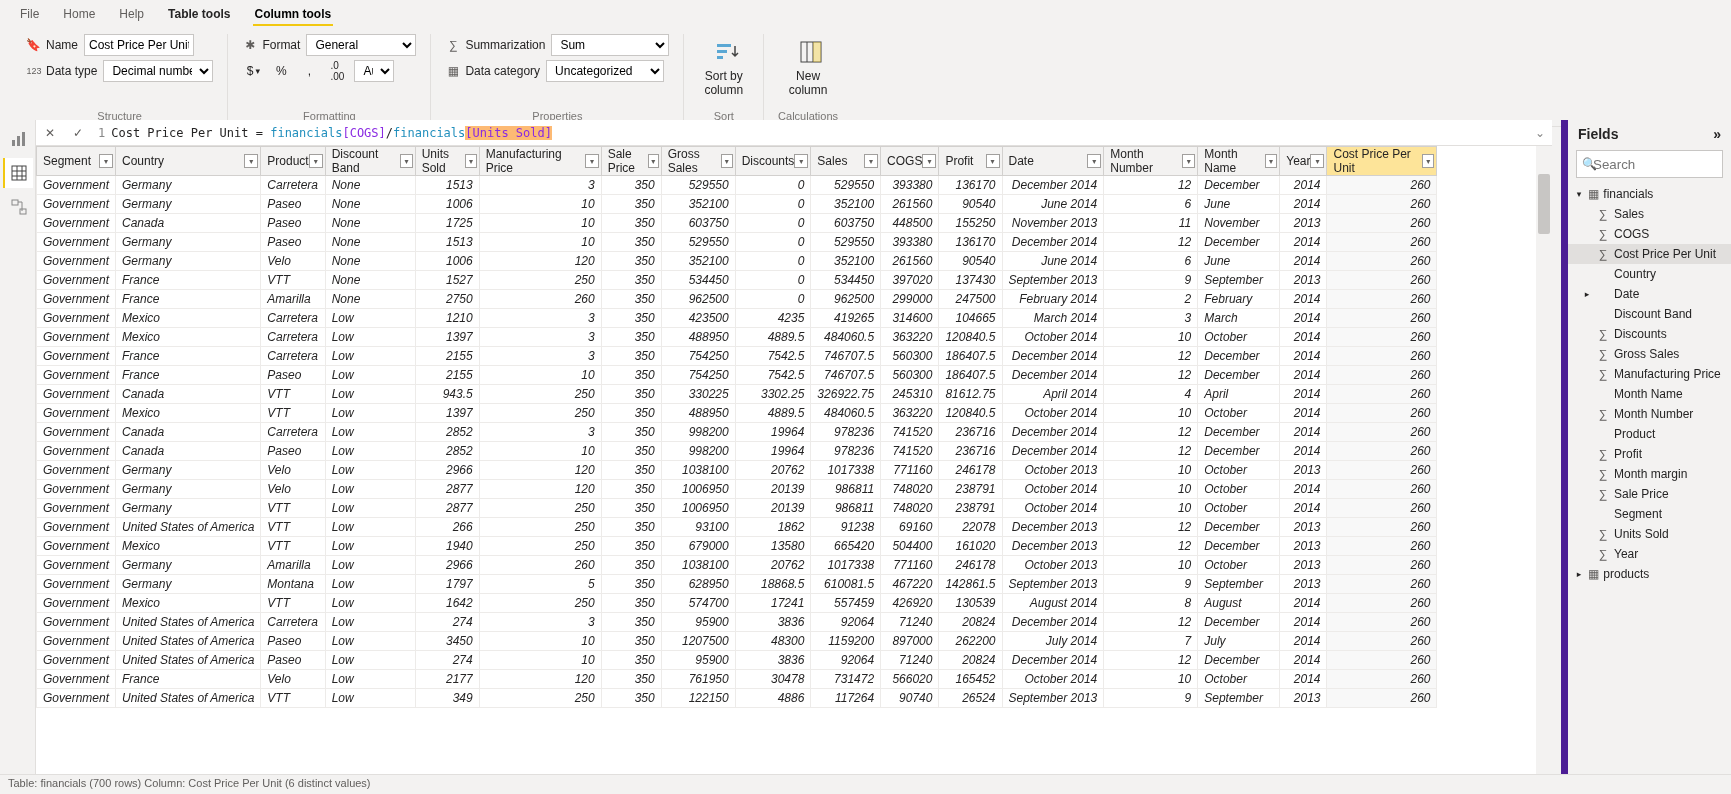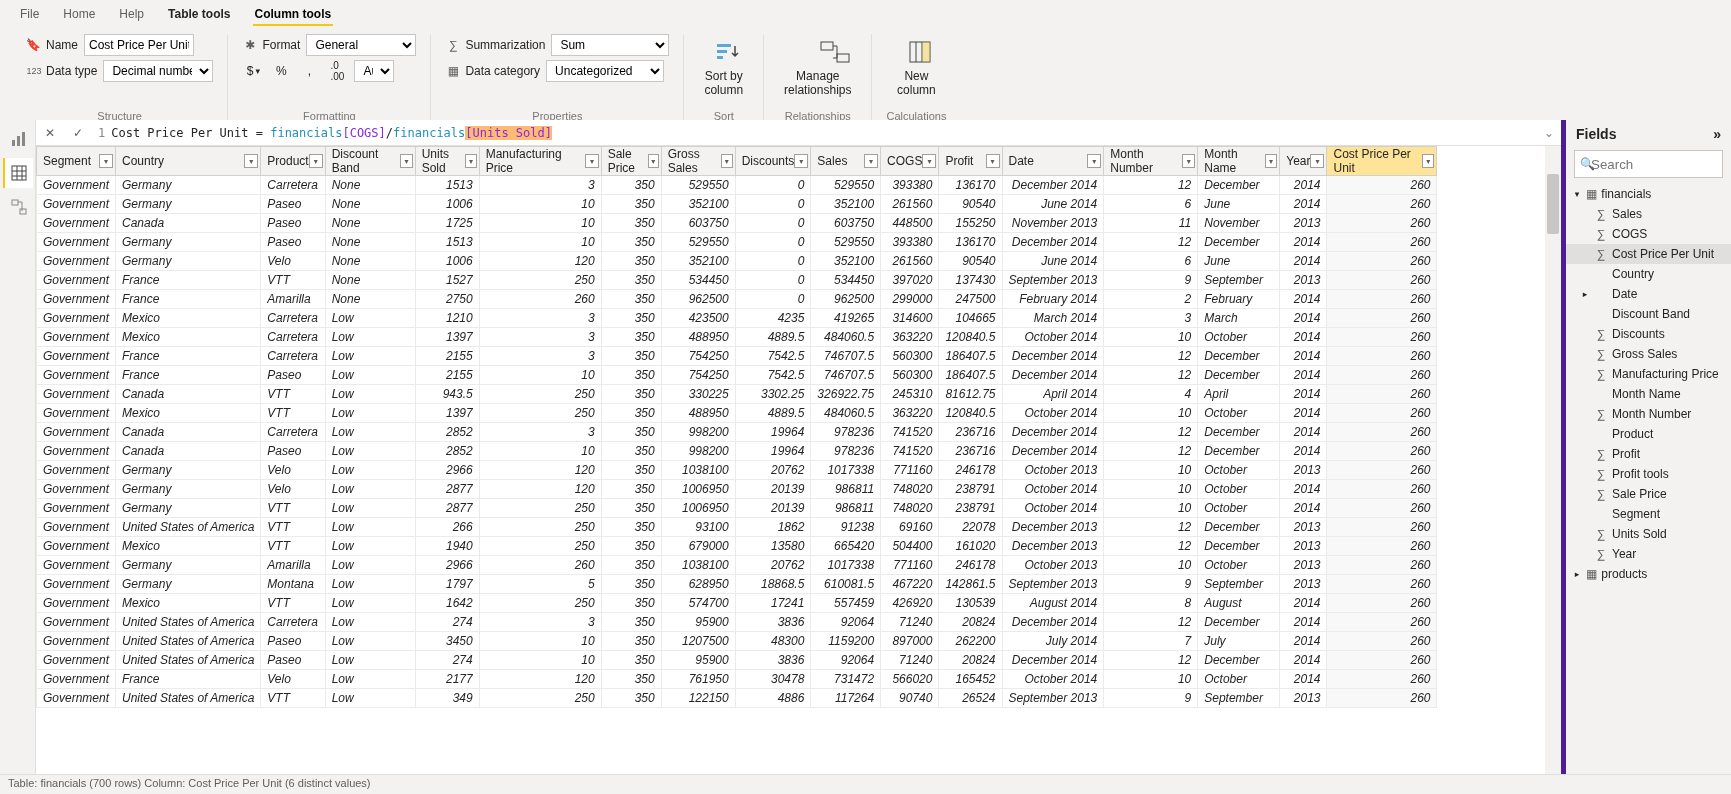--- a/index.html
+++ b/index.html
@@ -54,21 +54,21 @@
   .th-drop { width:14px; height:14px; border:1px solid #a19f9d; background:#fff; display:flex; align-items:center; justify-content:center; font-size:8px; cursor:pointer; color:#605e5c; }
   th.hl .th-inner { background:#fde499; }
   th.hl { background:#fde499; }
   .data-grid td { border:1px solid #edebe9; padding:2px 6px; height:19px; white-space:nowrap; overflow:hidden; text-overflow:ellipsis; font-style:italic; }
   td.num { text-align:right; }
   td.hl { background:#f8f8f8; }
   .scrollbar-v { position:absolute; right:0; top:0; bottom:0; width:16px; background:#f3f2f1; }
   .scrollbar-thumb-v { position:absolute; right:2px; width:12px; top:28px; height:60px; background:#c8c6c4; border-radius:2px; }
 
   
-  .fields-pane { width:170px; min-width:170px; background:#f3f2f1; border-left:5px solid #4c1d95; display:flex; flex-direction:column; }
+  .fields-pane { width:170px; min-width:170px; background:#f3f2f1; border-left:7px solid #4c1d95; display:flex; flex-direction:column;margin-left:9px; }
   .fp-header { display:flex; align-items:center; justify-content:space-between; padding:6px 10px; font-weight:600; font-size:14px; }
   .fp-search { margin:2px 8px 6px; }
   .fp-search input { width:100%; height:28px; border:1px solid #c8c6c4; background:#fff; padding:0 6px 0 16px; background-image:none; }
   .fp-search-wrap { position:relative; }
   .fp-search-icon { position:absolute; left:6px; top:50%; transform:translateY(-50%); color:#888; }
   .fp-tree { flex:1; overflow:auto; }
   .fp-table { display:flex; align-items:center; gap:4px; padding:3px 6px; cursor:pointer; }
   .fp-field { display:flex; align-items:center; gap:4px; padding:3px 6px 3px 28px; cursor:pointer; }
   .fp-field.selected { background:#e1dfdd; }
   .fp-sigma { width:14px; display:inline-flex; justify-content:center; color:#605e5c; }
@@ -166,36 +166,20 @@
             </svg>
           </span>
         <span class="big-label" style="white-space:pre-line">Sort by
 column</span>
       </div>
     </div>
     <div class="ribbon-group-name">Sort</div>
   </div>
 
 
-  <div class="ribbon-group">
-    <div class="ribbon-group-content" style="flex-direction:row;align-items:flex-start">
-      <div class="ribbon-big">
-        <span class="big-icon">
-            <svg width="32" height="28" viewBox="0 0 32 28">
-              <rect x="2" y="4" width="12" height="8" fill="none" stroke="#444"></rect>
-              <rect x="18" y="16" width="12" height="8" fill="none" stroke="#444"></rect>
-              <path d="M14 8h4v12h-4" fill="none" stroke="#444"></path>
-            </svg>
-          </span>
-        <span class="big-label" style="white-space:pre-line">Manage
-relationships</span>
-      </div>
-    </div>
-    <div class="ribbon-group-name">Relationships</div>
-  </div>
 
   <div class="ribbon-group">
     <div class="ribbon-group-content" style="flex-direction:row;align-items:flex-start">
       <div class="ribbon-big">
         <span class="big-icon">
             <svg width="28" height="28" viewBox="0 0 28 28">
               <rect x="4" y="4" width="20" height="20" fill="none" stroke="#444"></rect>
               <line x1="10" y1="4" x2="10" y2="24" stroke="#444"></line>
               <line x1="16" y1="4" x2="16" y2="24" stroke="#444"></line>
               <rect x="16" y="4" width="8" height="20" fill="#f2c81155"></rect>
@@ -981,21 +965,21 @@
         <div class="fp-field">
           <span class="fp-sigma"></span>
           <span>Product</span>
         </div>
         <div class="fp-field">
           <span class="fp-sigma">∑</span>
           <span>Profit</span>
         </div>
         <div class="fp-field">
           <span class="fp-sigma">∑</span>
-          <span>Profit tools</span>
+          <span>Month margin</span>
         </div>
         <div class="fp-field">
           <span class="fp-sigma">∑</span>
           <span>Sale Price</span>
         </div>
         <div class="fp-field">
           <span class="fp-sigma"></span>
           <span>Segment</span>
         </div>
         <div class="fp-field">

